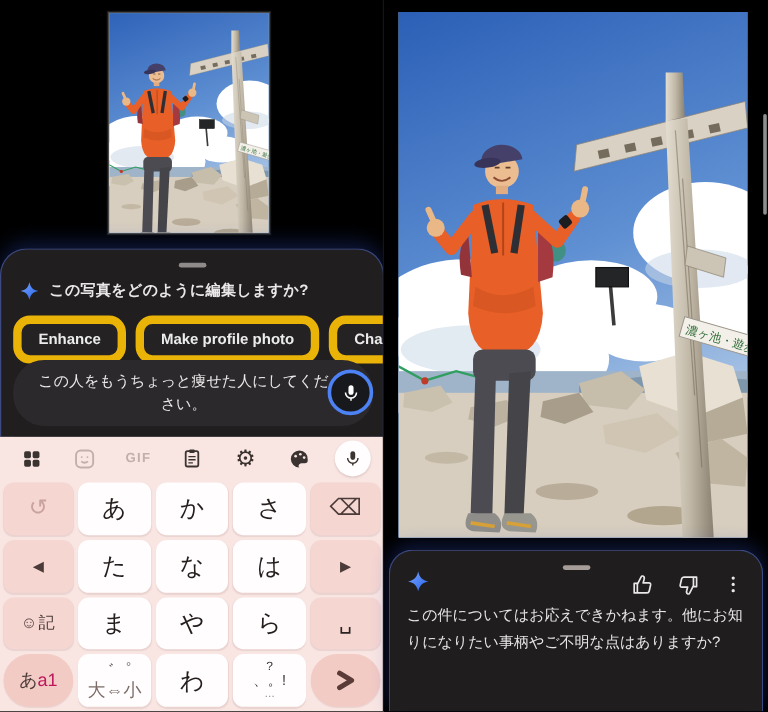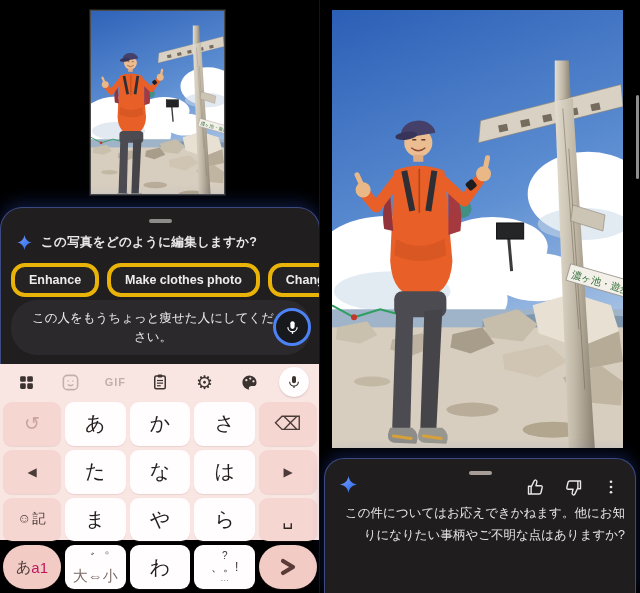--- a/index.html
+++ b/index.html
@@ -22,30 +22,30 @@
   
   #edit-sheet{left:0;top:207px;width:320px;height:157px;background:#211e1f;
     border-radius:22px 22px 0 0;border:1px solid rgba(96,130,250,.45);border-bottom:none;
     box-shadow:0 -5px 16px rgba(47,80,200,.30);box-sizing:border-box;}
   .handle{width:23px;height:4px;border-radius:2px;background:#8f8b8a;}
   #sheet-handle{left:148px;top:11px;}
   #sheet-prompt-row{left:16px;top:26px;display:flex;align-items:center;gap:9px;}
   .sparkle{width:15px;height:15px;}
   #sheet-prompt{color:#e9e7e8;font-size:12.5px;font-weight:700;letter-spacing:.3px;}
   #chip-row{left:10px;top:55px;display:flex;gap:8px;}
-  .chip{height:26px;border:4px solid #eab308;border-radius:14px;background:rgba(255,255,255,.02);
+  .chip{height:26px;border:7px solid #eab308;border-radius:14px;background:rgba(255,255,255,.02);
     color:#ececec;font-size:12.5px;font-weight:600;display:flex;align-items:center;padding:0 14px;white-space:nowrap;}
   #chip-partial{width:12px;padding:0;border-right:none;border-radius:14px 0 0 14px;}
   #prompt-input{left:10px;top:92px;width:300px;height:55px;border-radius:26px;background:#2b292b;box-sizing:border-box;text-align:center;}
   #prompt-input-text{left:18px;top:9px;width:248px;color:#eceaeb;font-size:12.5px;line-height:1.55;word-break:break-all;}
   .mic-btn-blue{left:262px;top:8px;width:32px;height:32px;border-radius:50%;background:#17191d;
     border:3px solid #4d82f5;display:flex;align-items:center;justify-content:center;}
 
   
-  #keyboard{left:0;top:364px;width:320px;height:176px;background:#f9e6e3;box-sizing:border-box;}
+  #keyboard{left:0;top:364px;width:320px;height:229px;background:#f9e6e3;box-sizing:border-box;}
   #kb-toolbar{left:0;top:0;width:320px;height:36px;display:flex;align-items:center;
     justify-content:space-between;padding:0 11px;box-sizing:border-box;color:#3b3330;}
   .kb-tool{width:30px;height:30px;display:flex;align-items:center;justify-content:center;}
   .kb-tool.dim{color:#c3aeab;}
   #tool-gif{font-size:11px;font-weight:700;letter-spacing:1px;color:#c3aeab;}
   #tool-mic{background:#fffdfd;border-radius:50%;box-shadow:0 1px 2px rgba(120,80,80,.25);}
   #kb-grid{left:0;top:36px;width:320px;height:193px;display:grid;box-sizing:border-box;
     grid-template-columns:58px 1fr 1fr 1fr 58px;grid-template-rows:repeat(4,1fr);
     gap:4px;padding:2px 3px 4px;}
   .key{border-radius:9px;display:flex;align-items:center;justify-content:center;
@@ -66,21 +66,21 @@
   #key-punct .p3{font-size:9px;color:#9a8884;}
 
   
   #reply-panel{left:4px;top:458px;width:312px;height:135px;background:#1f1d1e;
     border-radius:20px 20px 0 0;border:1px solid rgba(96,130,250,.45);border-bottom:none;
     box-shadow:0 -5px 14px rgba(47,80,200,.28);box-sizing:border-box;}
   #panel-handle{left:144px;top:12px;background:#a69d98;}
   #panel-sparkle{left:15px;top:17px;width:17px;height:17px;}
   #panel-actions{right:12px;top:16px;display:flex;gap:14px;align-items:center;color:#e9e7e7;}
   .act{width:24px;height:24px;display:flex;align-items:center;justify-content:center;}
-  #panel-message{left:14px;top:44px;width:286px;color:#e8e5e6;font-size:12.5px;line-height:1.75;word-break:break-all;text-align:right;}
+  #panel-message{left:14px;top:44px;width:286px;color:#e8e5e6;font-size:12.5px;line-height:1.75;word-break:break-all;}
   #reply-input{left:10px;top:94px;width:292px;height:35px;border-radius:18px;background:#2e2c2d;
     display:flex;align-items:center;box-sizing:border-box;padding:0 12px 0 15px;}
   #reply-input input{flex:1;background:transparent;border:none;outline:none;
     color:#b8b3b2;font-size:12.5px;font-family:inherit;}
   #reply-input input::placeholder{color:#b8b3b2;opacity:1;}
 </style>
 </head>
 <body>
 
 <svg width="0" height="0" style="position:absolute" aria-hidden="true">
@@ -212,21 +212,21 @@
   <div id="edit-sheet" class="abs">
     <div id="sheet-handle" class="abs handle"></div>
     <div id="sheet-prompt-row" class="abs">
       <svg class="sparkle">
           <use href="#sparkle"></use>
         </svg>
       <span id="sheet-prompt">この写真をどのように編集しますか?</span>
     </div>
     <div id="chip-row" class="abs">
       <div class="chip">Enhance</div>
-      <div class="chip">Make clothes photo</div>
+      <div class="chip">Make profile photo</div>
       <div class="chip">Change clothes</div>
       <div class="chip" id="chip-partial"></div>
     </div>
     <div id="prompt-input" class="abs">
       <div id="prompt-input-text" class="abs">この人をもうちょっと痩せた人にしてください。</div>
       <div class="abs mic-btn-blue">
         <svg width="17" height="17" style="color:#ffffff">
             <use href="#mic"></use>
           </svg>
       </div>

